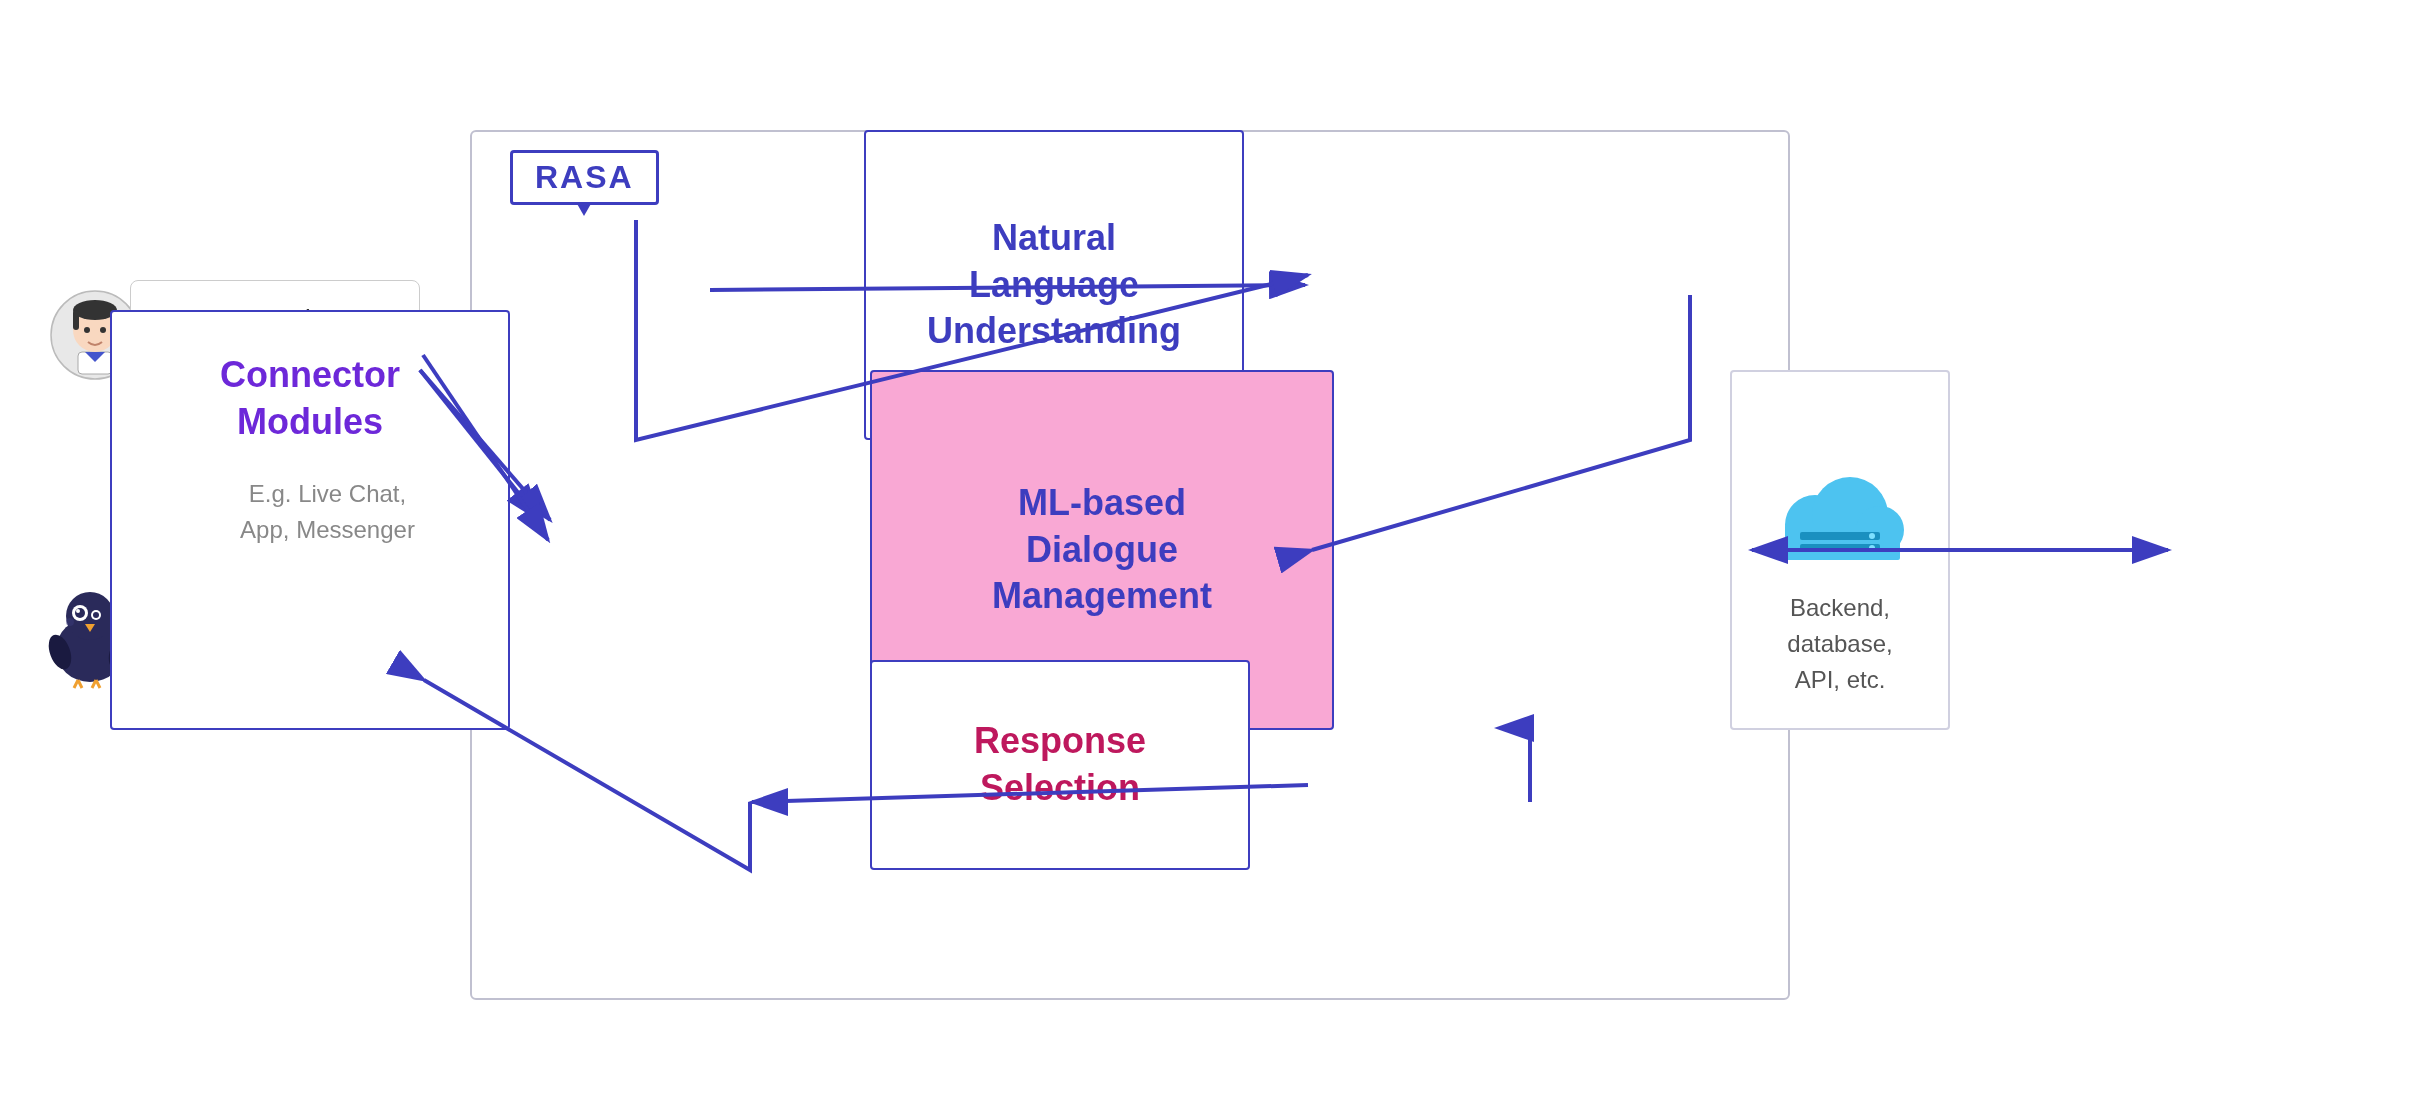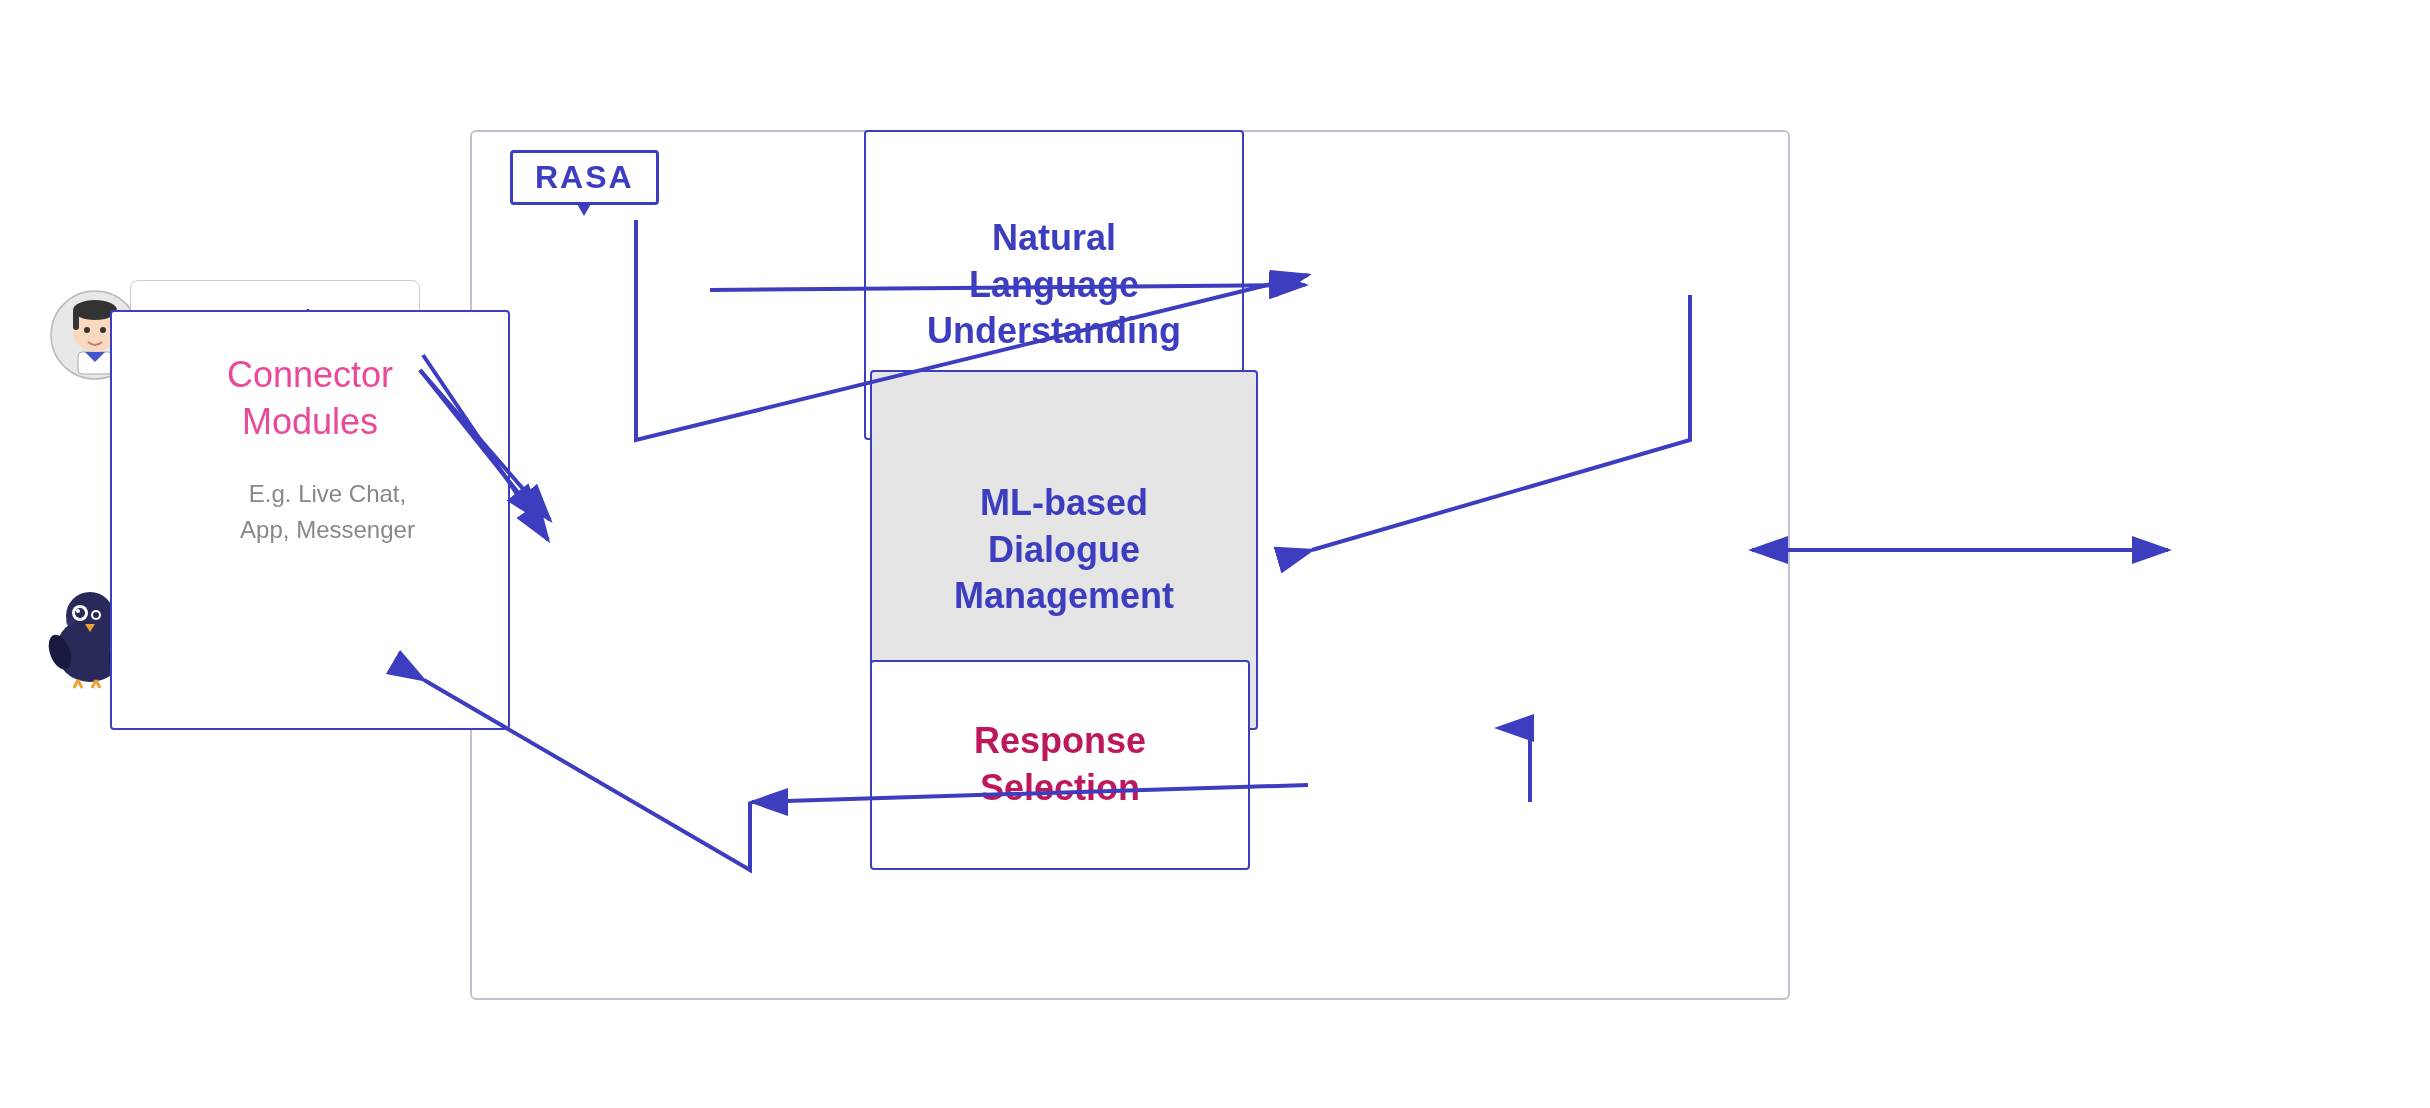--- a/index.html
+++ b/index.html
@@ -97,44 +97,44 @@
       border-radius: 4px;
       background: #ffffff;
       display: flex;
       flex-direction: column;
       align-items: center;
       justify-content: flex-start;
       padding-top: 40px;
     }
     .connector-title {
       font-size: 36px;
-      font-weight: 400;
-      color: #ec4899;
+      font-weight: 700;
+      color: #6d28d9;
       text-align: center;
       line-height: 1.3;
       margin-bottom: 30px;
     }
     .connector-subtitle {
       font-size: 24px;
       color: #888;
       text-align: center;
       line-height: 1.5;
       margin-left: 35px;
     }
 
     
     .ml-box {
       position: absolute;
       left: 840px;
       top: 310px;
-      width: 388px;
+      width: 464px;
       height: 360px;
       border: 2.5px solid #3d3dbf;
       border-radius: 4px;
-      background: #e5e5e5;
+      background: #f9a8d4;
       display: flex;
       align-items: center;
       justify-content: center;
     }
     .ml-text {
       font-size: 36px;
       font-weight: 800;
       color: #3d3dbf;
       text-align: center;
       line-height: 1.3;
@@ -359,20 +359,38 @@
     <div class="ml-text" style="white-space:pre-line;">ML-based
 Dialogue
 Management</div>
   </div>
 
   <div class="response-box">
     <div class="response-text" style="white-space:pre-line;">Response
 Selection</div>
   </div>
 
+  <div class="backend-box">
+
+    <svg width="160" height="120" viewBox="0 0 160 120" style="margin-bottom:10px;">
+
+      <circle cx="55" cy="65" r="30" fill="#4dc3f0"></circle>
+      <circle cx="90" cy="55" r="38" fill="#4dc3f0"></circle>
+      <circle cx="120" cy="70" r="24" fill="#4dc3f0"></circle>
+      <rect x="25" y="65" width="115" height="35" fill="#4dc3f0" rx="2"></rect>
+
+      <rect x="40" y="72" width="80" height="8" rx="2" fill="#1a90c0"></rect>
+      <rect x="40" y="84" width="80" height="8" rx="2" fill="#1a90c0"></rect>
+      <circle cx="112" cy="76" r="3" fill="#7de0ff"></circle>
+      <circle cx="112" cy="88" r="3" fill="#7de0ff"></circle>
+    </svg>
+    <div class="backend-text" style="white-space:pre-line;">Backend,
+database,
+API, etc.</div>
+  </div>
 
   <svg class="arrows-svg">
     <defs>
       <marker id="arrowBlue" markerWidth="10" markerHeight="7" refX="9" refY="3.5" orient="auto">
         <polygon points="0 0, 10 3.5, 0 7" fill="#3d3dbf"></polygon>
       </marker>
       <marker id="arrowBlueLeft" markerWidth="10" markerHeight="7" refX="1" refY="3.5" orient="auto">
         <polygon points="10 0, 0 3.5, 10 7" fill="#3d3dbf"></polygon>
       </marker>
       <marker id="arrowBlueUp" markerWidth="7" markerHeight="10" refX="3.5" refY="9" orient="auto">

